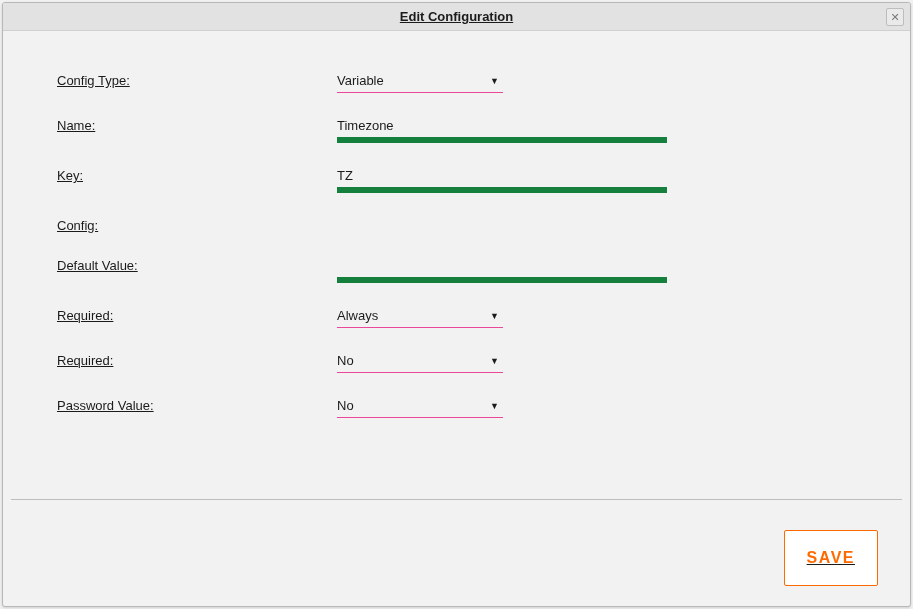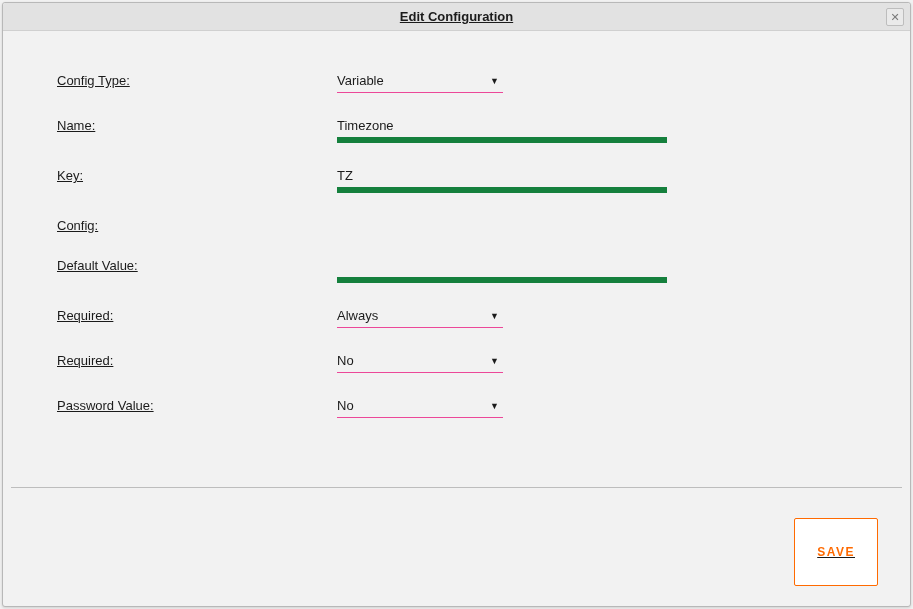--- a/index.html
+++ b/index.html
@@ -147,24 +147,24 @@
     .footer {
       display: flex;
       justify-content: flex-end;
       gap: 22px;
       padding: 18px 32px 20px 0;
     }
     .btn {
       border: 1px solid #ff6a00;
       background: #fff;
       color: #ff6a00;
-      font-size: 12px;
+      font-size: 16px;
       font-weight: 600;
       letter-spacing: 1.5px;
-      padding: 26px 22px;
+      padding: 18px 22px;
       border-radius: 2px;
       cursor: pointer;
       font-family: inherit;
       margin-top: 12px;
     }
   </style>
 </head>
 <body>
 
 <div class="dialog">

